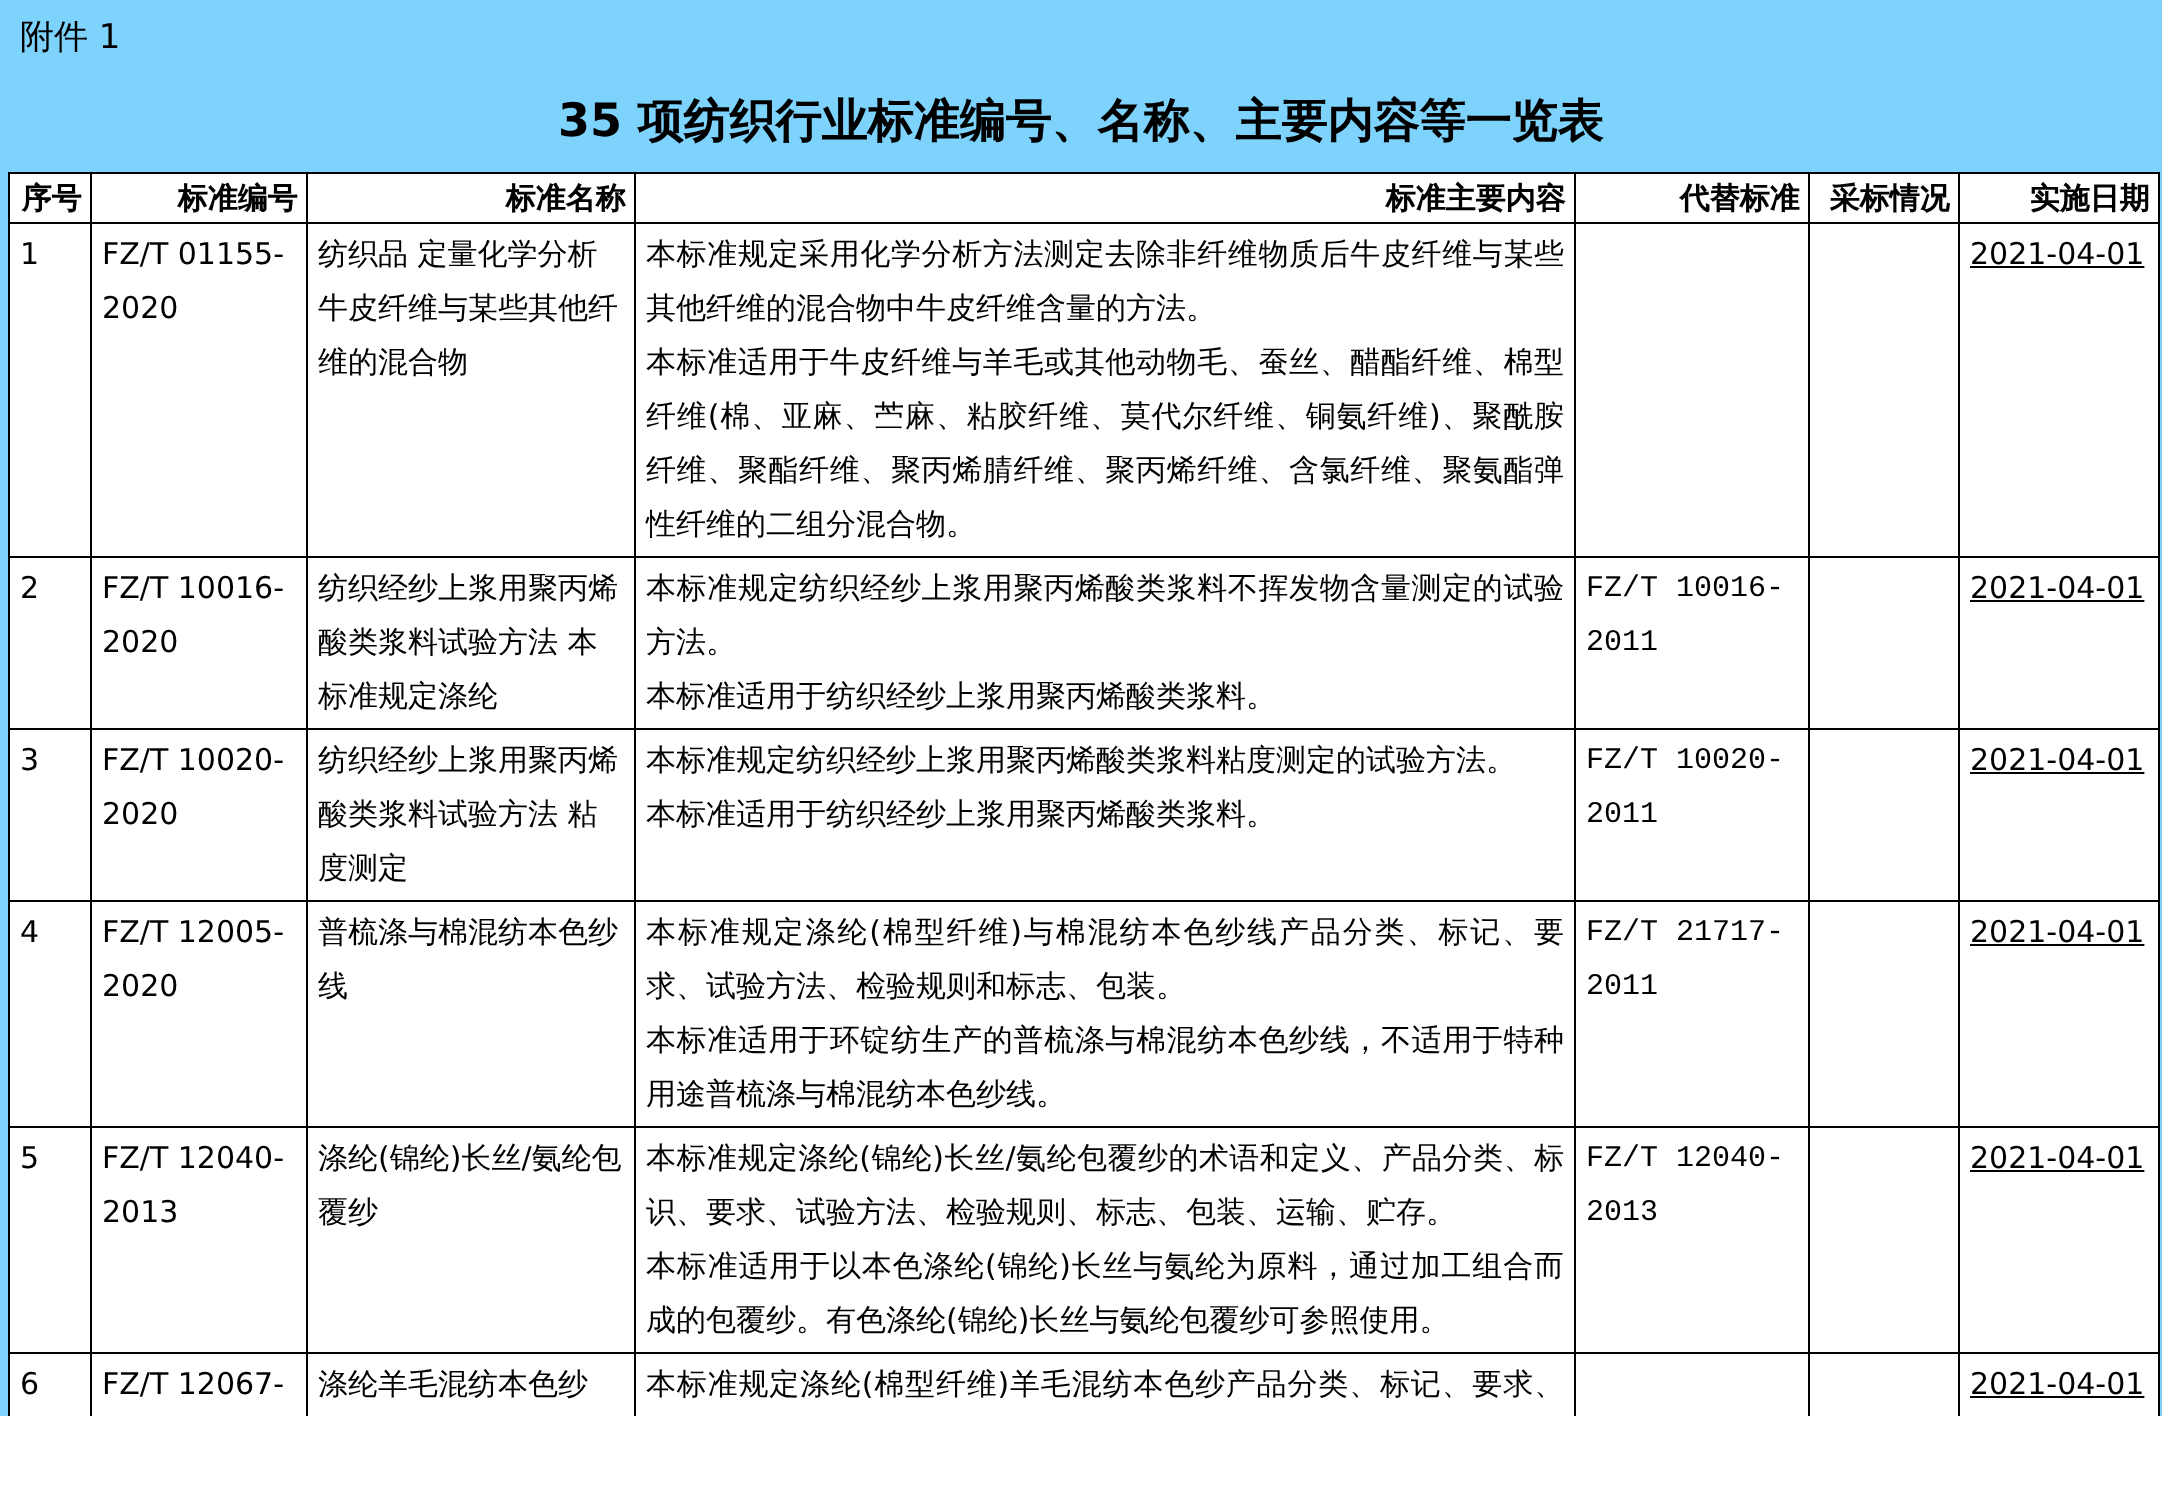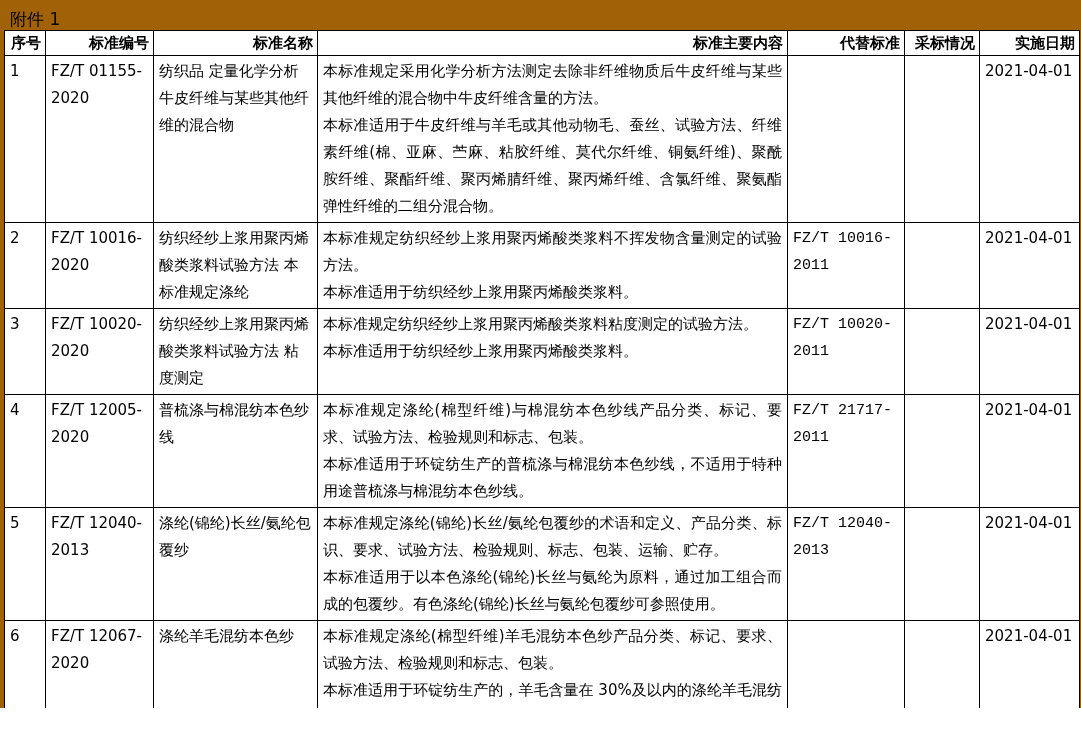--- a/index.html
+++ b/index.html
@@ -5,21 +5,21 @@
   * { box-sizing: border-box; }
   html, body { margin: 0; padding: 0; background: #ffffff; }
   body {
     font-family: "DejaVu Sans", sans-serif;
     color: #000000;
     -webkit-font-smoothing: antialiased;
   }
   .page {
     width: 1081px;
     height: 708px;
-    background: #a16207;
+    background: #7dd3fc;
     position: relative;
     overflow: hidden;
     padding: 8px 3px 0 3px;
   }
   .attachment {
     font-size: 17px;
     line-height: 22px;
     margin: 0 0 0 7px;
     font-weight: 400;
   }
@@ -50,33 +50,34 @@
     text-align: right;
     line-height: 22px;
     padding: 1px 4px;
     white-space: nowrap;
   }
   td.c-no   { line-height: 27px; padding-left: 6px; }
   td.c-code { line-height: 27px; }
   td.c-name { line-height: 27px; }
   td.c-content { line-height: 27px; }
   td.c-rep  { line-height: 27px; font-family: Liberation Mono, monospace; }
-  td.c-date { line-height: 27px; white-space: nowrap; }
+  td.c-date { line-height: 27px; white-space: nowrap; text-decoration: underline; }
   .para {
     text-align: justify;
     line-height: 27px;
   }
 </style>
 </head>
 <body>
 
 <div class="page">
 
   <div class="attachment">附件 1</div>
 
+  <div class="doc-title">35 项纺织行业标准编号、名称、主要内容等一览表</div>
 
   <table class="standards">
     <colgroup>
       <col style="width:41px">
       <col style="width:108px">
       <col style="width:164px">
       <col style="width:470px">
       <col style="width:117px">
       <col style="width:75px">
       <col style="width:100px">
@@ -93,21 +94,21 @@
       </tr>
     </thead>
     <tbody>
 
       <tr>
         <td class="c-no">1</td>
         <td class="c-code">FZ/T 01155-2020</td>
         <td class="c-name">纺织品 定量化学分析 牛皮纤维与某些其他纤维的混合物</td>
         <td class="c-content">
           <div class="para">本标准规定采用化学分析方法测定去除非纤维物质后牛皮纤维与某些其他纤维的混合物中牛皮纤维含量的方法。</div>
-          <div class="para">本标准适用于牛皮纤维与羊毛或其他动物毛、蚕丝、试验方法、纤维素纤维(棉、亚麻、苎麻、粘胶纤维、莫代尔纤维、铜氨纤维)、聚酰胺纤维、聚酯纤维、聚丙烯腈纤维、聚丙烯纤维、含氯纤维、聚氨酯弹性纤维的二组分混合物。</div>
+          <div class="para">本标准适用于牛皮纤维与羊毛或其他动物毛、蚕丝、醋酯纤维、棉型纤维(棉、亚麻、苎麻、粘胶纤维、莫代尔纤维、铜氨纤维)、聚酰胺纤维、聚酯纤维、聚丙烯腈纤维、聚丙烯纤维、含氯纤维、聚氨酯弹性纤维的二组分混合物。</div>
         </td>
         <td class="c-rep"></td>
         <td class="c-adopt"></td>
         <td class="c-date">2021-04-01</td>
       </tr>
 
       <tr>
         <td class="c-no">2</td>
         <td class="c-code">FZ/T 10016-2020</td>
         <td class="c-name">纺织经纱上浆用聚丙烯酸类浆料试验方法 本标准规定涤纶</td>

